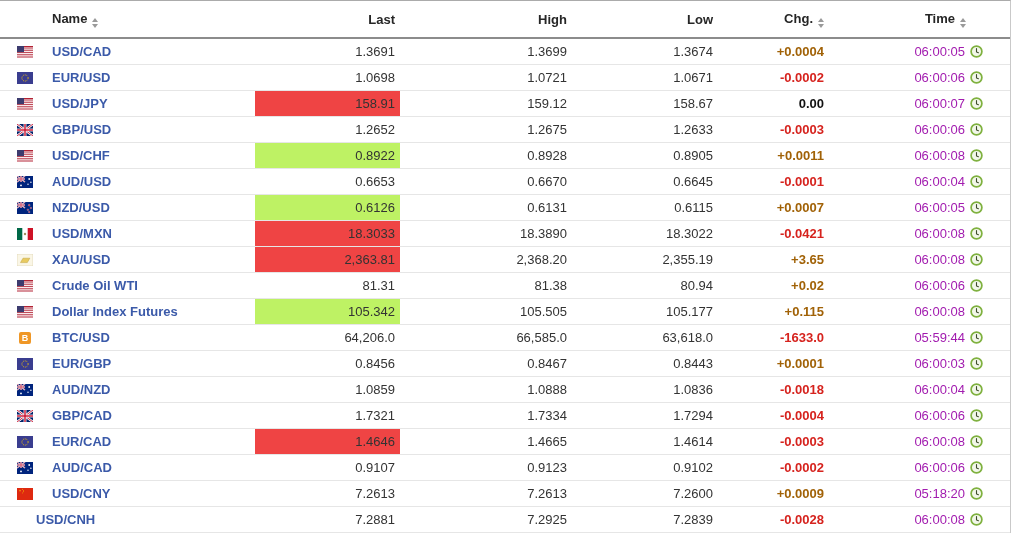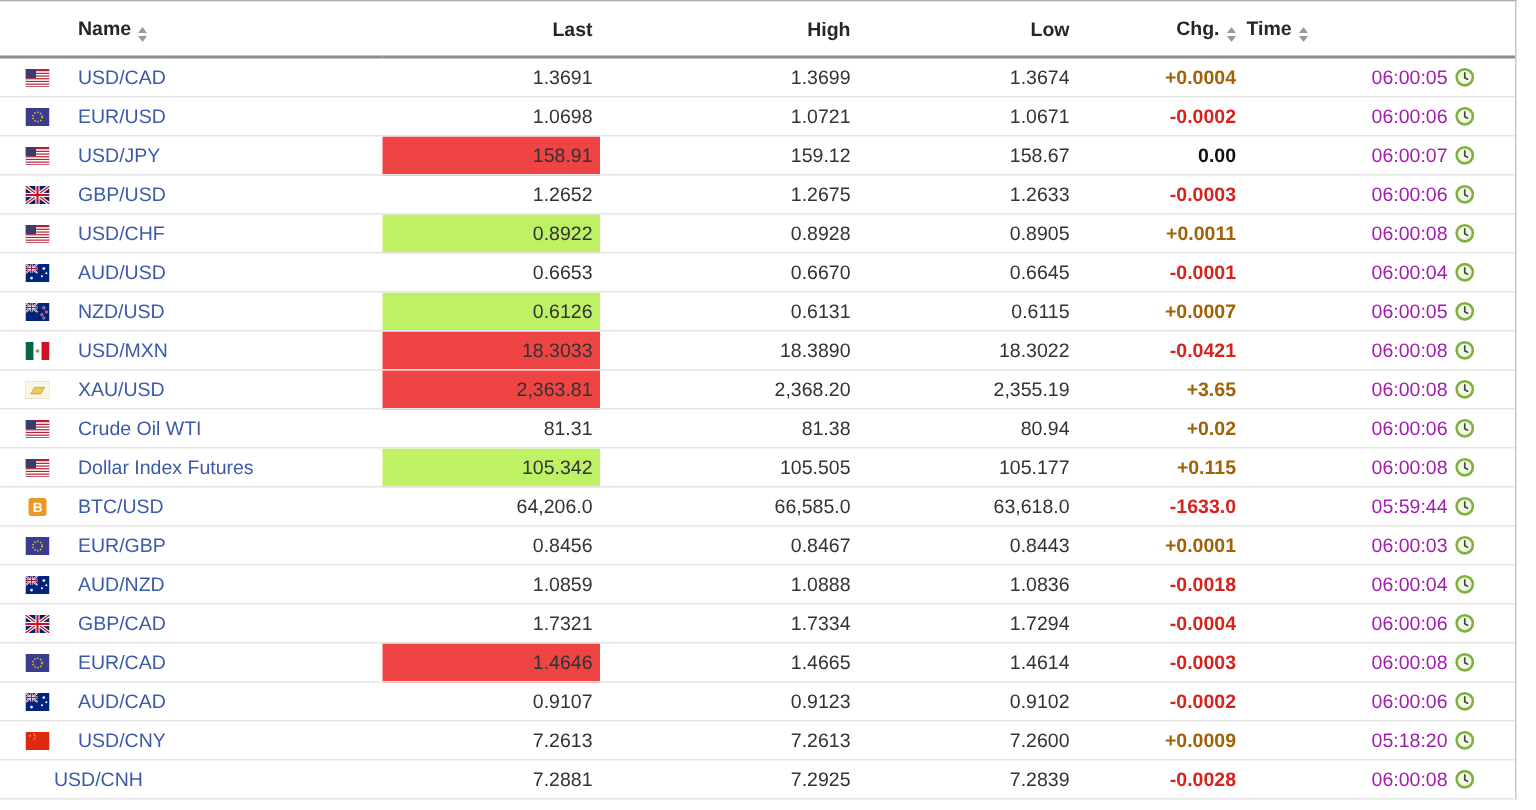--- a/index.html
+++ b/index.html
@@ -26,35 +26,35 @@
     color:#262626;
     border-bottom:2px solid #8c8c8c;
     background:#fff;
     vertical-align:middle;
     white-space:nowrap;
     margin-left:40px;
   }
   th.h-name{text-align:left;padding-left:52px;}
   th.h-num{text-align:right;padding-right:5px;}
   th.h-chg{text-align:right;padding-right:6px;}
-  th.h-time{text-align:left;padding-right:44px;}
+  th.h-time{text-align:right;padding-right:44px;}
   tbody td{
     height:25px;
     border-bottom:1px solid #e6e6e6;
     color:#333;
     vertical-align:middle;
     white-space:nowrap;
     padding:0;
   }
   td.c-name{padding-left:17px;}
   .flag{display:inline-block;width:16px;height:12px;vertical-align:-2px;line-height:0;}
   .flag svg{display:block;}
   a.pair{
     margin-left:19px;
-    font-weight:normal;
+    font-weight:bold;
     color:#3b5aa9;
     text-decoration:none;
   }
   td.num{text-align:right;padding-right:5px;}
   td.chg{font-weight:bold;padding-right:6px;}
   td.chg.up{color:#a16207;}
   td.chg.down{color:#d6231e;}
   td.chg.flat{color:#111;}
   td.last.flash-up{background:#ef4444;}
   td.last.flash-down{background:#bef264;}

